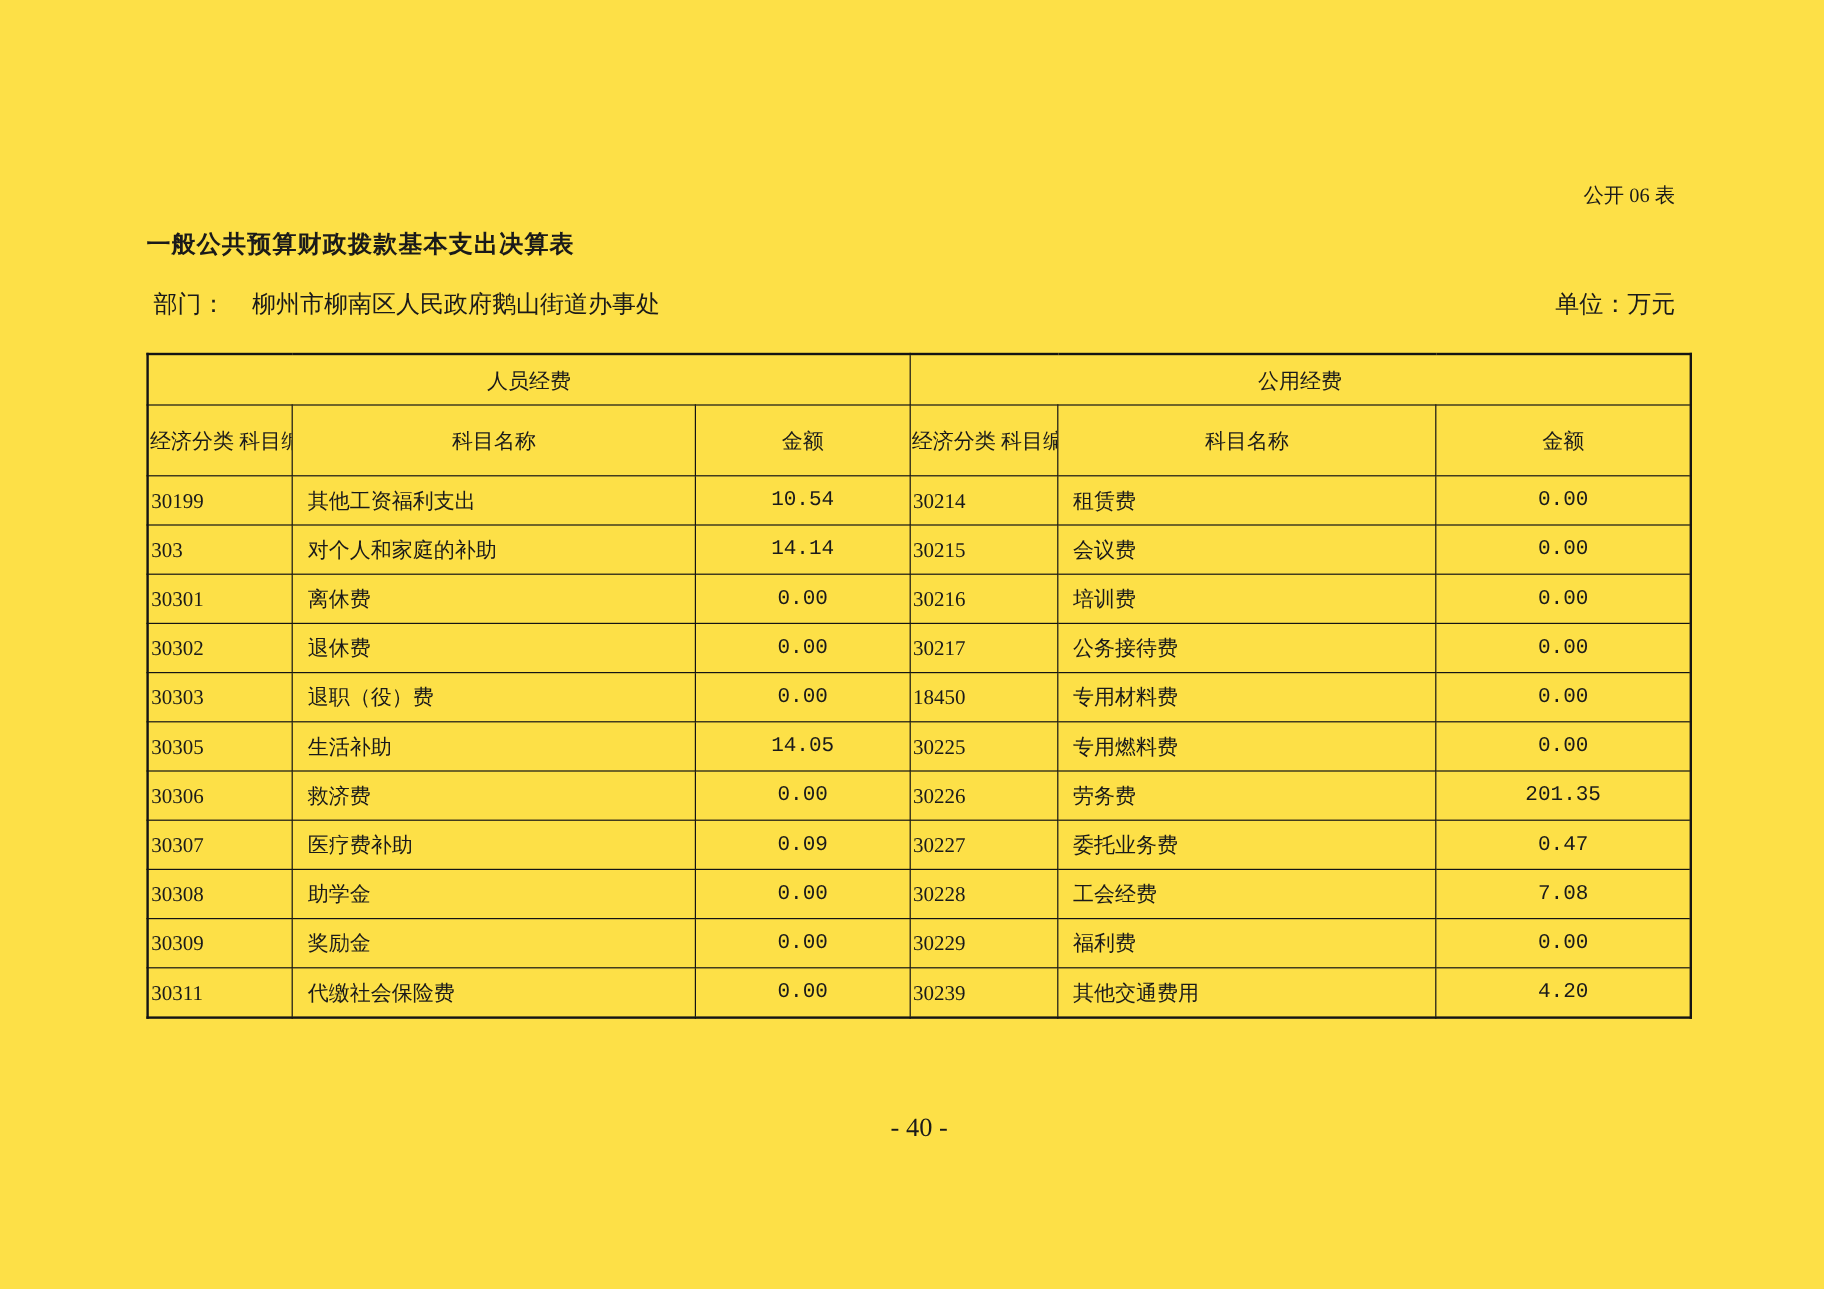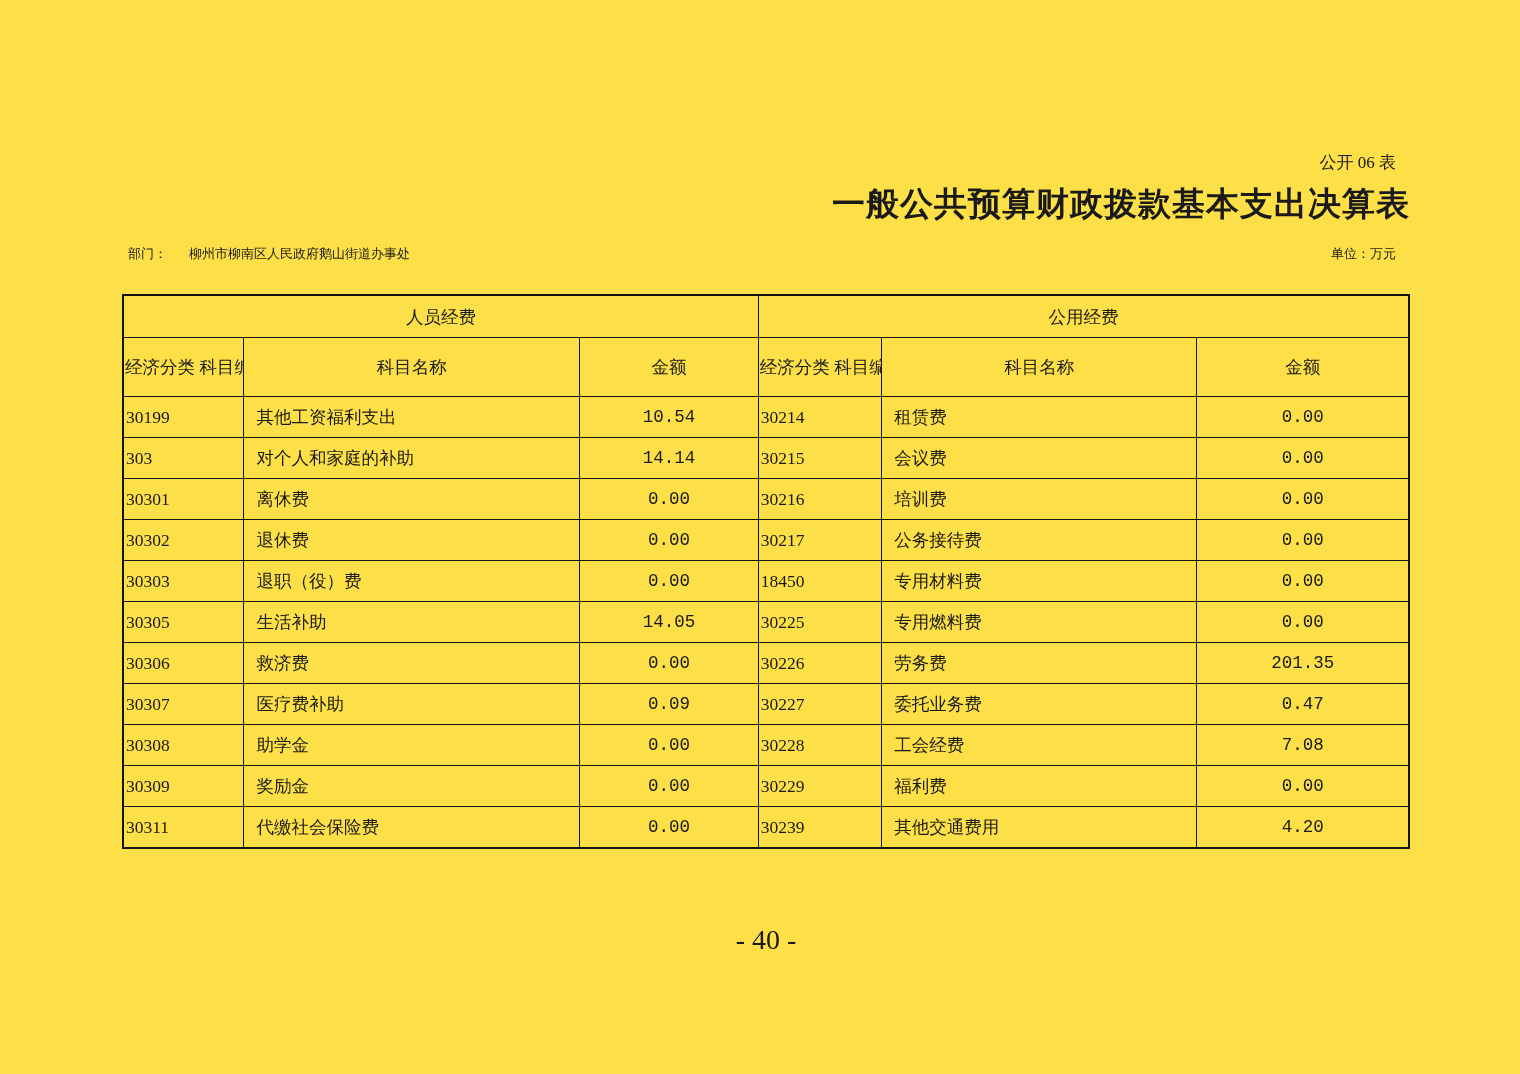--- a/index.html
+++ b/index.html
@@ -22,32 +22,32 @@
   }
   .note {
     padding-top: 150px;
     text-align: right;
     padding-right: 14px;
     font-size: 17px;
     line-height: 26px;
   }
   .title {
     margin-top: 10px;
-    text-align: right;
-    font-size: 33px;
+    text-align: left;
+    font-size: 20px;
     font-weight: bold;
     letter-spacing: 1px;
     line-height: 36px;
   }
   .meta-row {
     margin-top: 20px;
     display: flex;
     justify-content: space-between;
     align-items: baseline;
-    font-size: 13px;
+    font-size: 20px;
     line-height: 24px;
     padding: 0 14px 0 6px;
   }
   .dept-label { margin-right: 22px; }
   table.budget {
     margin-top: 28px;
     width: 100%;
     border-collapse: collapse;
     table-layout: fixed;
     border: 2px solid #141414;
@@ -73,21 +73,21 @@
     white-space: pre-line;
     line-height: 1.6;
   }
   tr.data-row td { height: 38px; }
   td.code  { text-align: left; padding-left: 2px; }
   td.name  { text-align: left; padding-left: 12px; }
   td.amount { text-align: center; font-family: Liberation Mono, monospace; }
   .footer {
     margin-top: 76px;
     text-align: center;
-    font-size: 28px;
+    font-size: 22px;
     line-height: 30px;
   }
 </style>
 </head>
 <body>
 
 <div class="page">
   <div class="content">
 
     <div class="note">公开 06 表</div>

